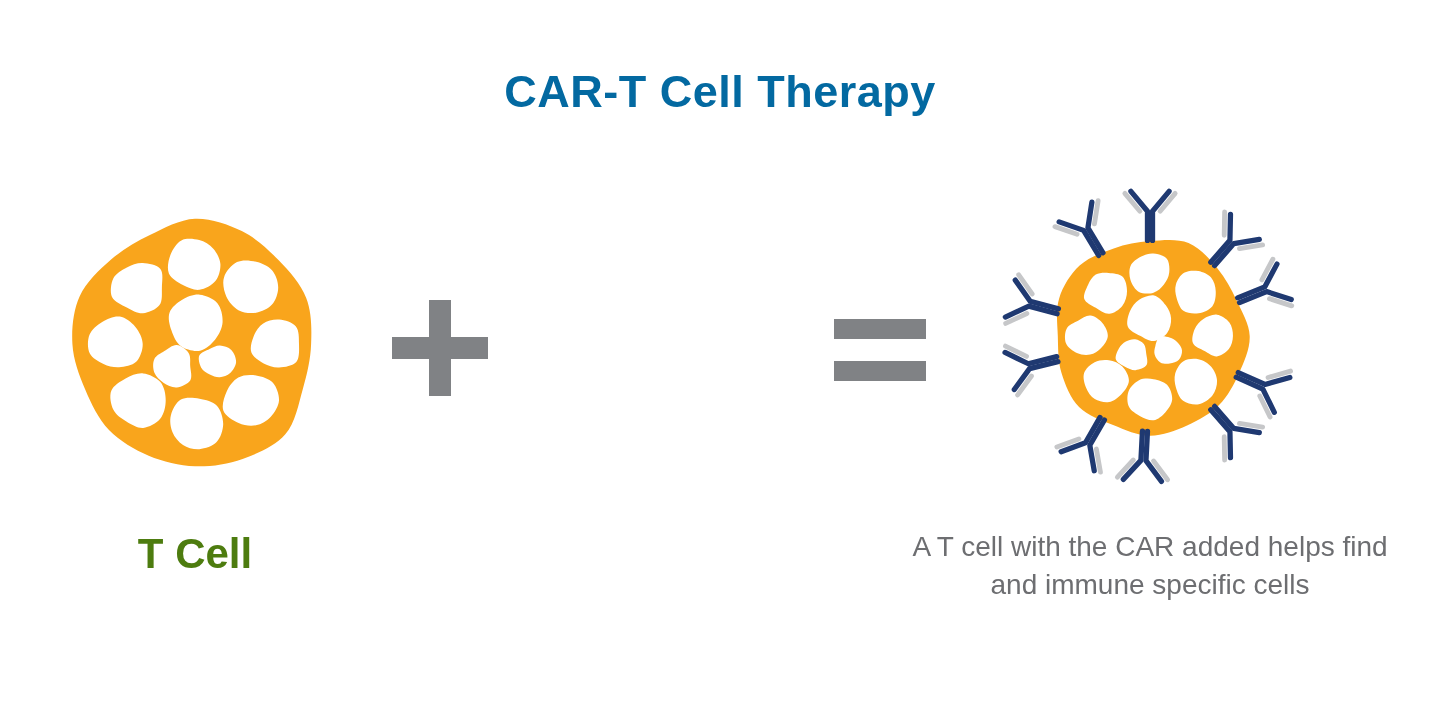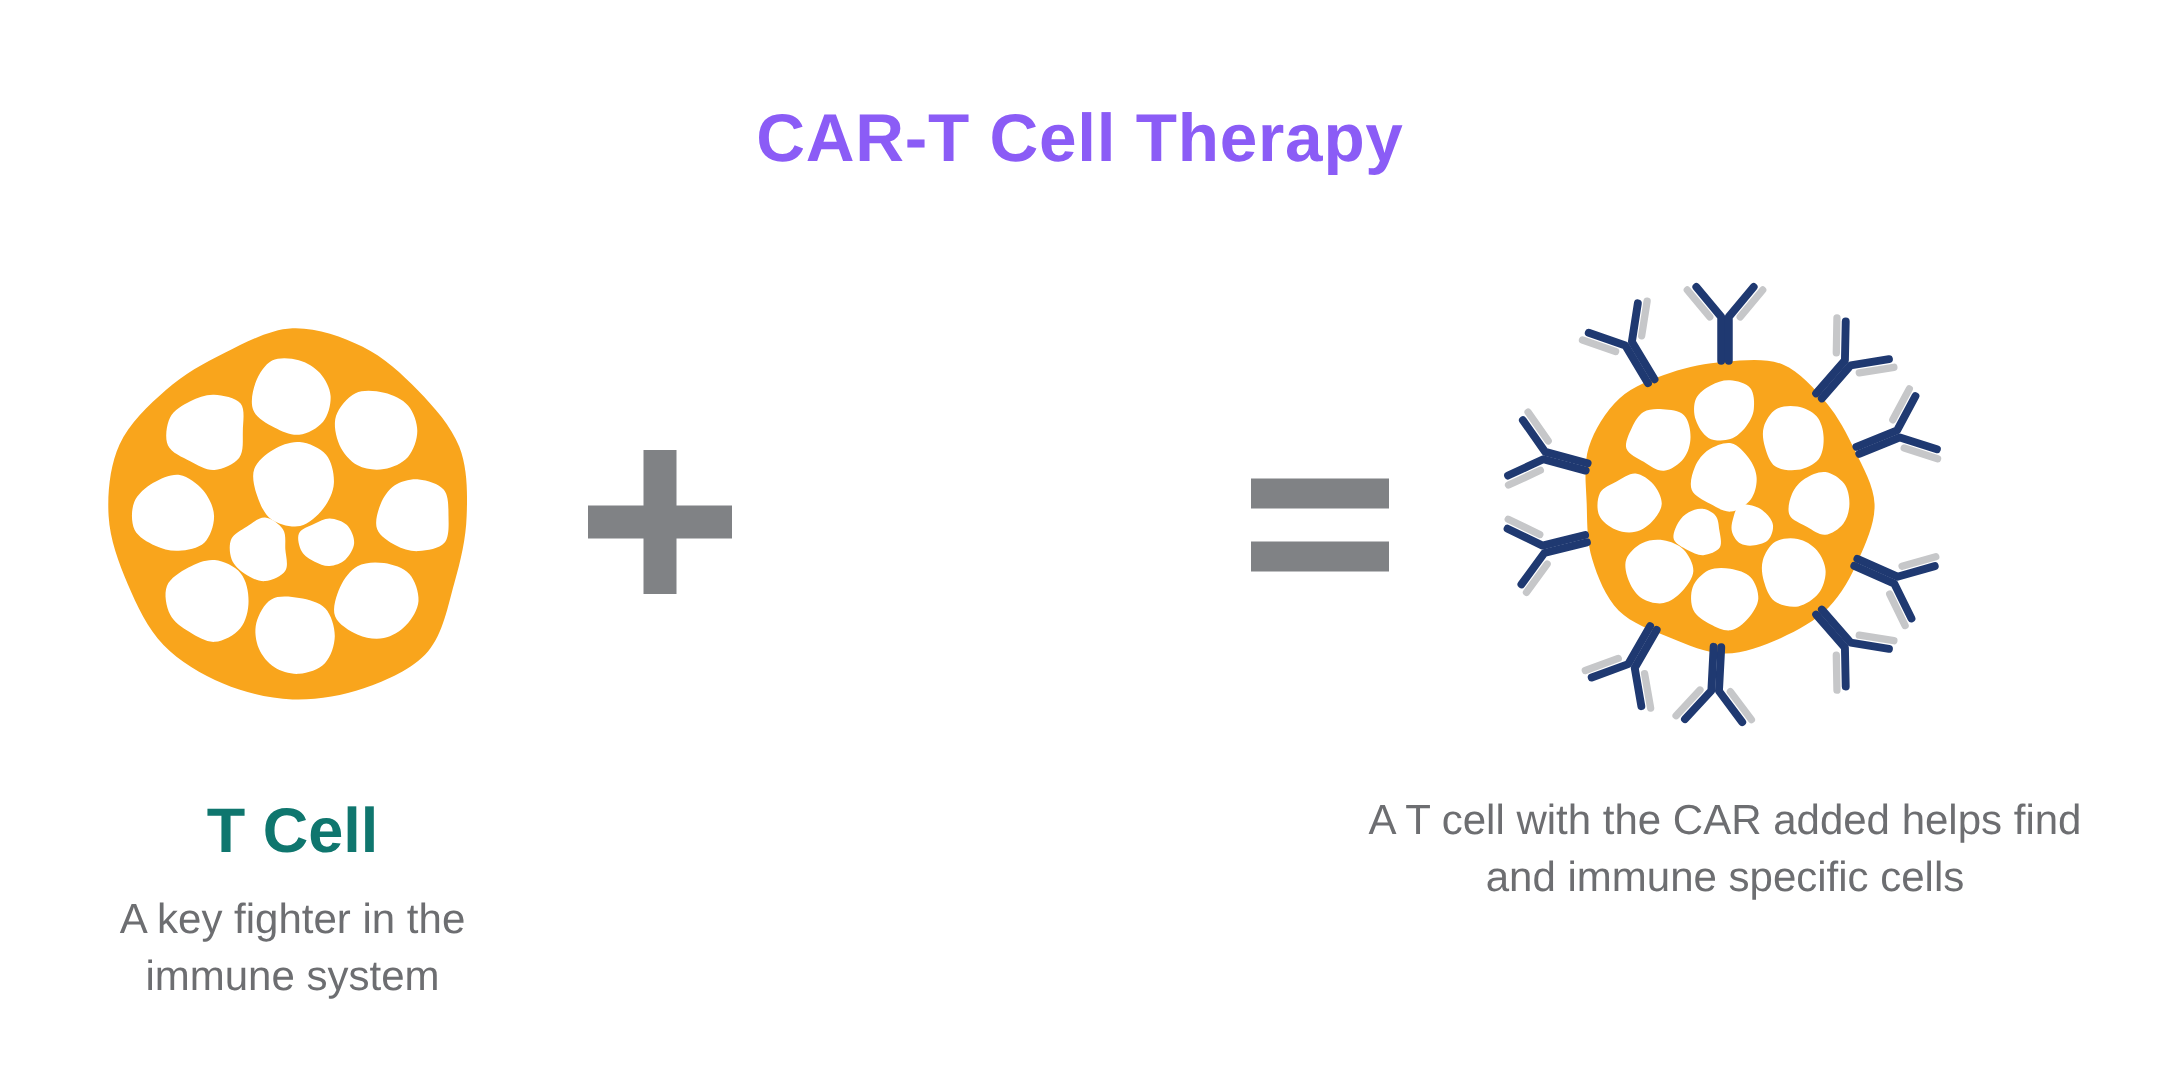--- a/index.html
+++ b/index.html
@@ -2,28 +2,28 @@
 <html><head>
 <meta charset="utf-8">
 <style>
   html,body{margin:0;padding:0;background:#ffffff;}
   .canvas{
     position:relative;width:1440px;height:721px;background:#ffffff;overflow:hidden;
     font-family:"Liberation Sans", sans-serif;
   }
   .title{
     position:absolute;top:66px;left:0;width:100%;margin:0;text-align:center;
-    font-size:45px;font-weight:bold;color:#8b5cf6;letter-spacing:.5px;
+    font-size:45px;font-weight:bold;color:#0369a1;letter-spacing:.5px;
   }
   .col{position:absolute;text-align:center;}
   .col-1{left:20px;top:168px;width:350px;}
   .col-2{left:480px;top:168px;width:350px;}
   .col-3{left:900px;top:160px;width:500px;}
   .art{height:352px;display:flex;align-items:center;justify-content:center;}
-  .col h2{margin:10px 0 0;font-size:42px;font-weight:bold;color:#0f766e;}
+  .col h2{margin:10px 0 0;font-size:42px;font-weight:bold;color:#4d7c0f;}
   .col p{margin:16px auto 0;font-size:28px;line-height:1.35;color:#6D6E71;}
   .col-1 p{max-width:300px;}
   .col-2 p{max-width:320px;}
   .col-3 p{max-width:480px;}
   .op{position:absolute;}
   .plus{left:390px;top:298px;width:100px;height:100px;}
   .plus .bar{position:absolute;background:#808285;}
   .plus .h{left:2px;top:39px;width:96px;height:22px;}
   .plus .v{left:39px;top:2px;width:22px;height:96px;}
   .equals{left:834px;top:319px;width:92px;display:flex;flex-direction:column;gap:22px;}
@@ -50,21 +50,20 @@
             <path d="M120.7 206.6C120.7 212.7 119.0 220.3 115.2 224.8C111.5 229.4 103.9 233.4 98.2 233.9C92.6 234.3 86.4 230.5 81.4 227.4C76.4 224.4 70.9 220.8 68.4 215.7C65.8 210.6 64.2 201.9 66.3 196.7C68.3 191.5 75.3 187.3 80.6 184.4C86.0 181.5 92.4 178.8 98.2 179.4C104.0 180.0 111.7 183.6 115.4 188.1C119.2 192.6 120.8 200.4 120.7 206.6Z" fill="#FFFFFF"></path>
             <path d="M97.7 150.0C97.9 155.8 95.1 163.9 91.2 167.8C87.2 171.6 79.5 172.8 74.1 173.2C68.6 173.5 63.4 172.2 58.5 169.9C53.6 167.6 47.1 164.1 44.7 159.2C42.4 154.3 42.4 145.9 44.5 140.7C46.6 135.5 52.2 130.9 57.2 127.9C62.3 124.9 69.3 121.8 74.8 122.6C80.3 123.5 86.6 128.3 90.4 132.9C94.2 137.5 97.6 144.2 97.7 150.0Z" fill="#FFFFFF"></path>
             <path d="M116.9 93.4C116.7 99.5 117.7 106.8 114.5 111.1C111.4 115.4 103.4 118.9 98.0 119.3C92.5 119.7 87.0 116.3 81.8 113.5C76.7 110.8 69.3 107.9 67.0 103.0C64.8 98.2 65.9 89.2 68.4 84.3C70.9 79.4 77.0 76.0 81.9 73.5C86.8 71.0 92.1 68.9 97.7 69.1C103.3 69.4 112.2 70.9 115.4 75.0C118.6 79.0 117.0 87.4 116.9 93.4Z" fill="#FFFFFF"></path>
             <path d="M177.6 128.0C177.3 134.0 174.2 140.4 170.4 145.2C166.7 149.9 160.8 155.5 155.1 156.7C149.3 157.9 140.8 155.6 136.0 152.3C131.2 148.9 128.4 142.2 126.5 136.6C124.5 131.0 122.7 123.8 124.5 118.7C126.3 113.6 132.1 108.8 137.2 105.8C142.2 102.8 149.0 100.1 154.8 100.7C160.7 101.2 168.6 104.7 172.4 109.2C176.2 113.8 177.9 122.0 177.6 128.0Z" fill="#FFFFFF"></path>
             <path d="M145.2 172.0C145.5 176.6 147.5 182.9 145.2 186.5C143.0 190.0 136.2 193.0 131.8 193.4C127.3 193.8 122.1 191.1 118.4 188.7C114.7 186.2 110.9 182.7 109.4 178.8C107.9 174.8 107.6 168.8 109.3 165.2C111.0 161.6 115.7 159.5 119.4 157.1C123.1 154.8 127.7 150.7 131.7 151.0C135.7 151.3 141.4 155.4 143.6 158.9C145.9 162.4 145.0 167.4 145.2 172.0Z" fill="#FFFFFF"></path>
             <path d="M191.1 168.0C190.9 171.8 187.9 176.5 185.2 179.1C182.5 181.6 178.1 183.0 174.7 183.3C171.3 183.5 167.9 182.1 164.8 180.5C161.7 178.9 158.0 176.9 156.2 173.7C154.5 170.6 152.9 164.7 154.3 161.6C155.7 158.5 161.1 156.8 164.6 155.1C168.0 153.5 171.3 151.5 174.9 151.6C178.5 151.8 183.6 153.3 186.3 156.0C189.0 158.7 191.3 164.2 191.1 168.0Z" fill="#FFFFFF"></path>
           </g>
         </svg>
     </div>
     <h2>T Cell</h2>
-    <p>A key fighter in the immune system</p>
   </section>
 
   <div class="op plus">
     <span class="bar h"></span>
     <span class="bar v"></span>
   </div>
 
 
   <div class="op equals">
     <span class="bar"></span>

